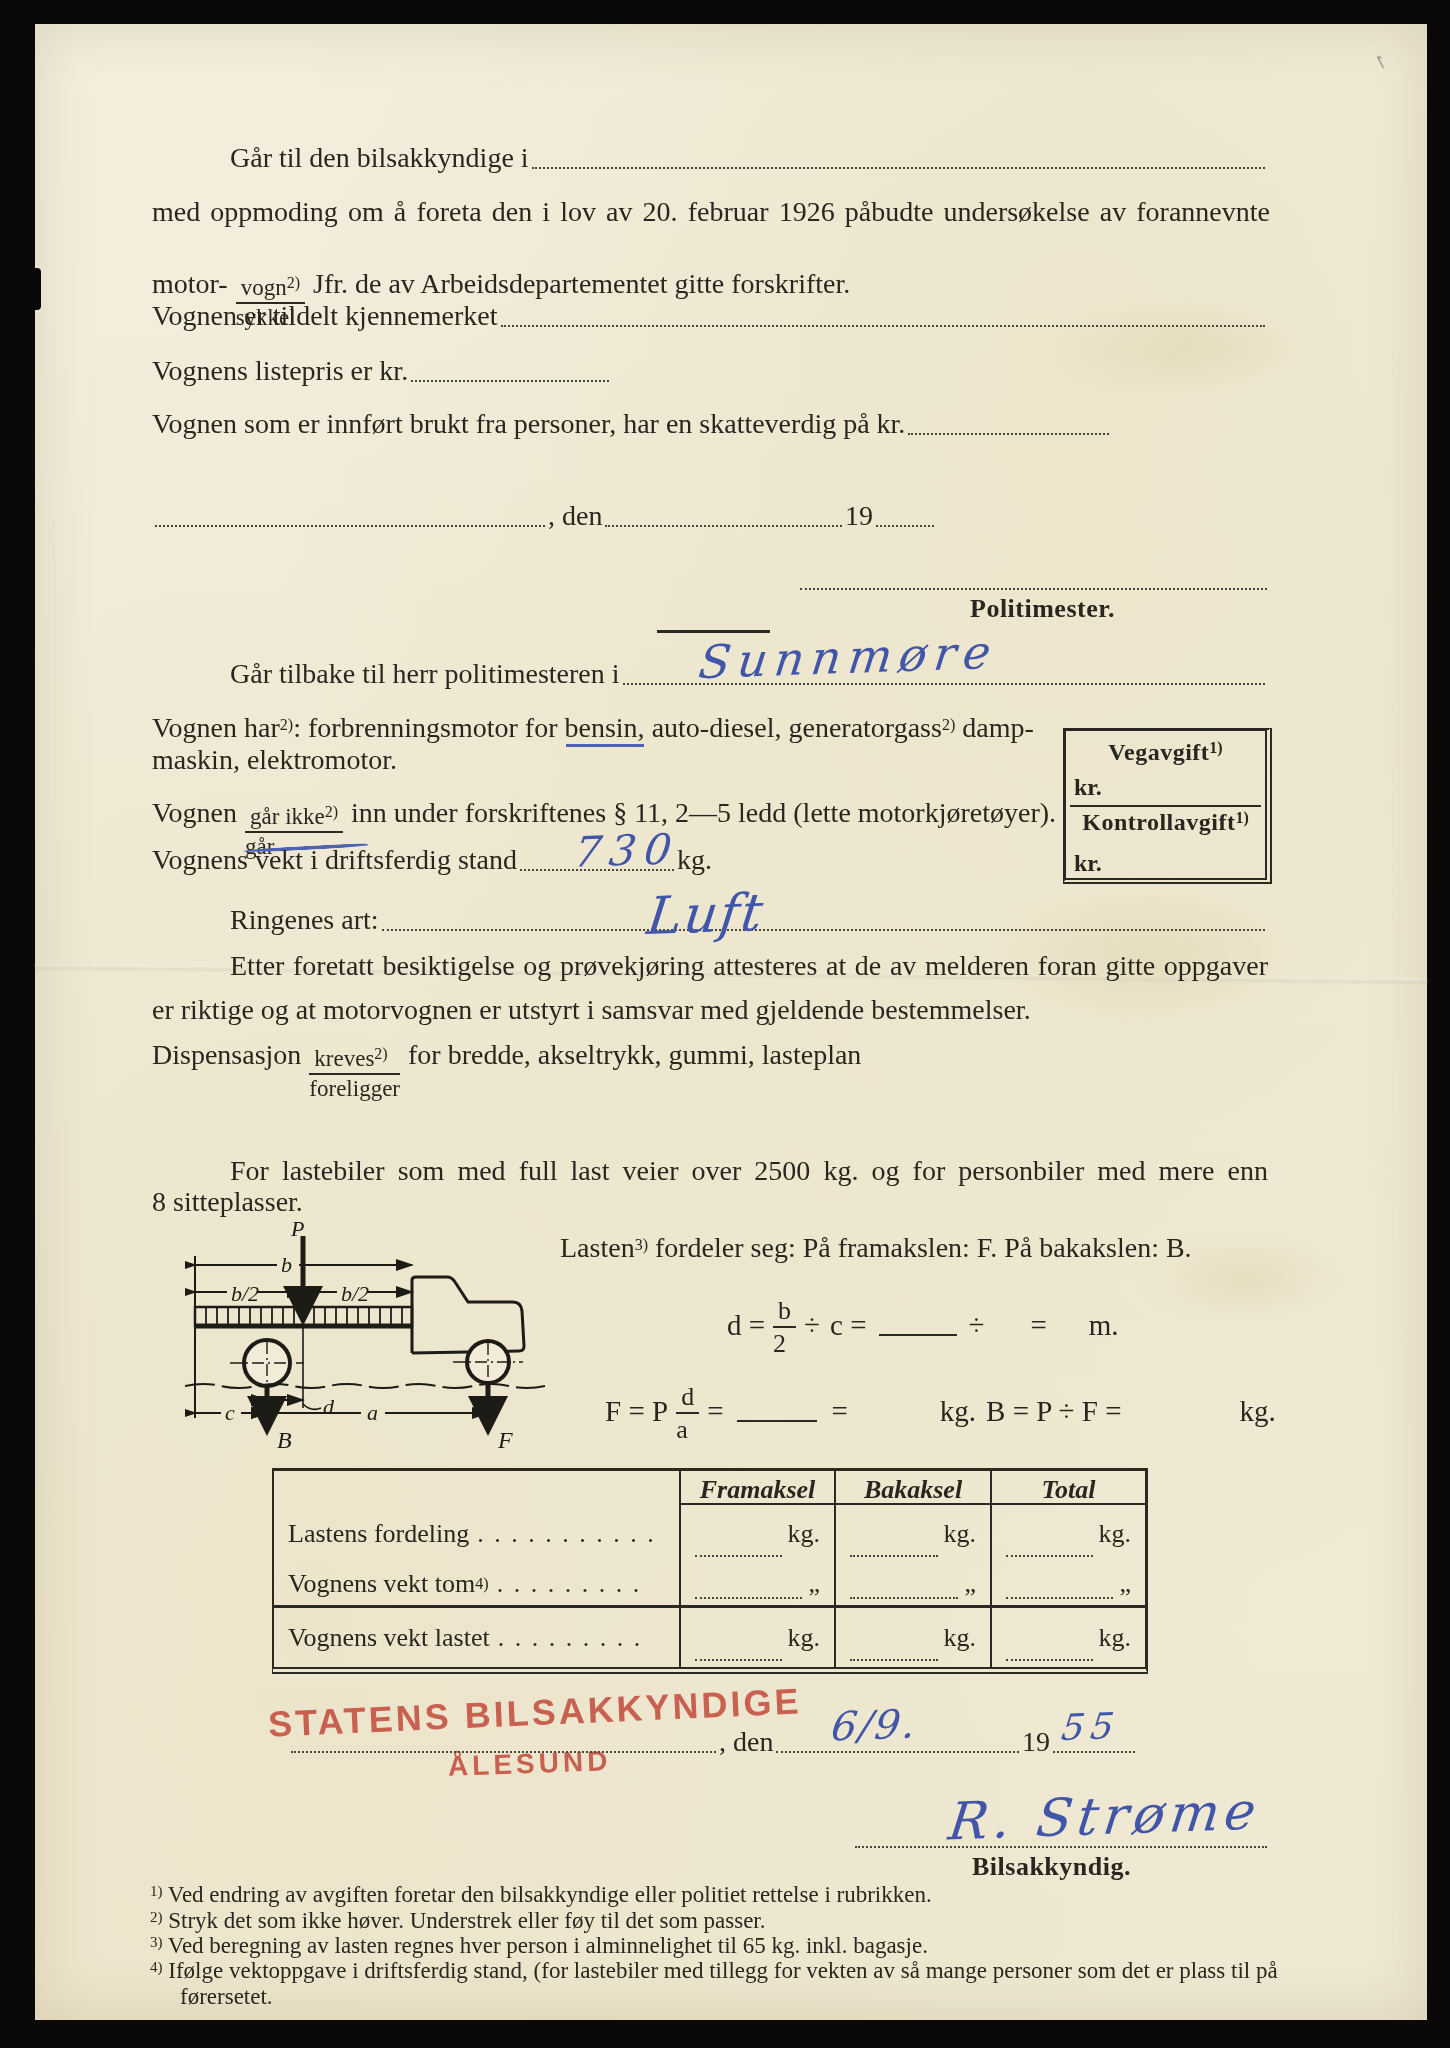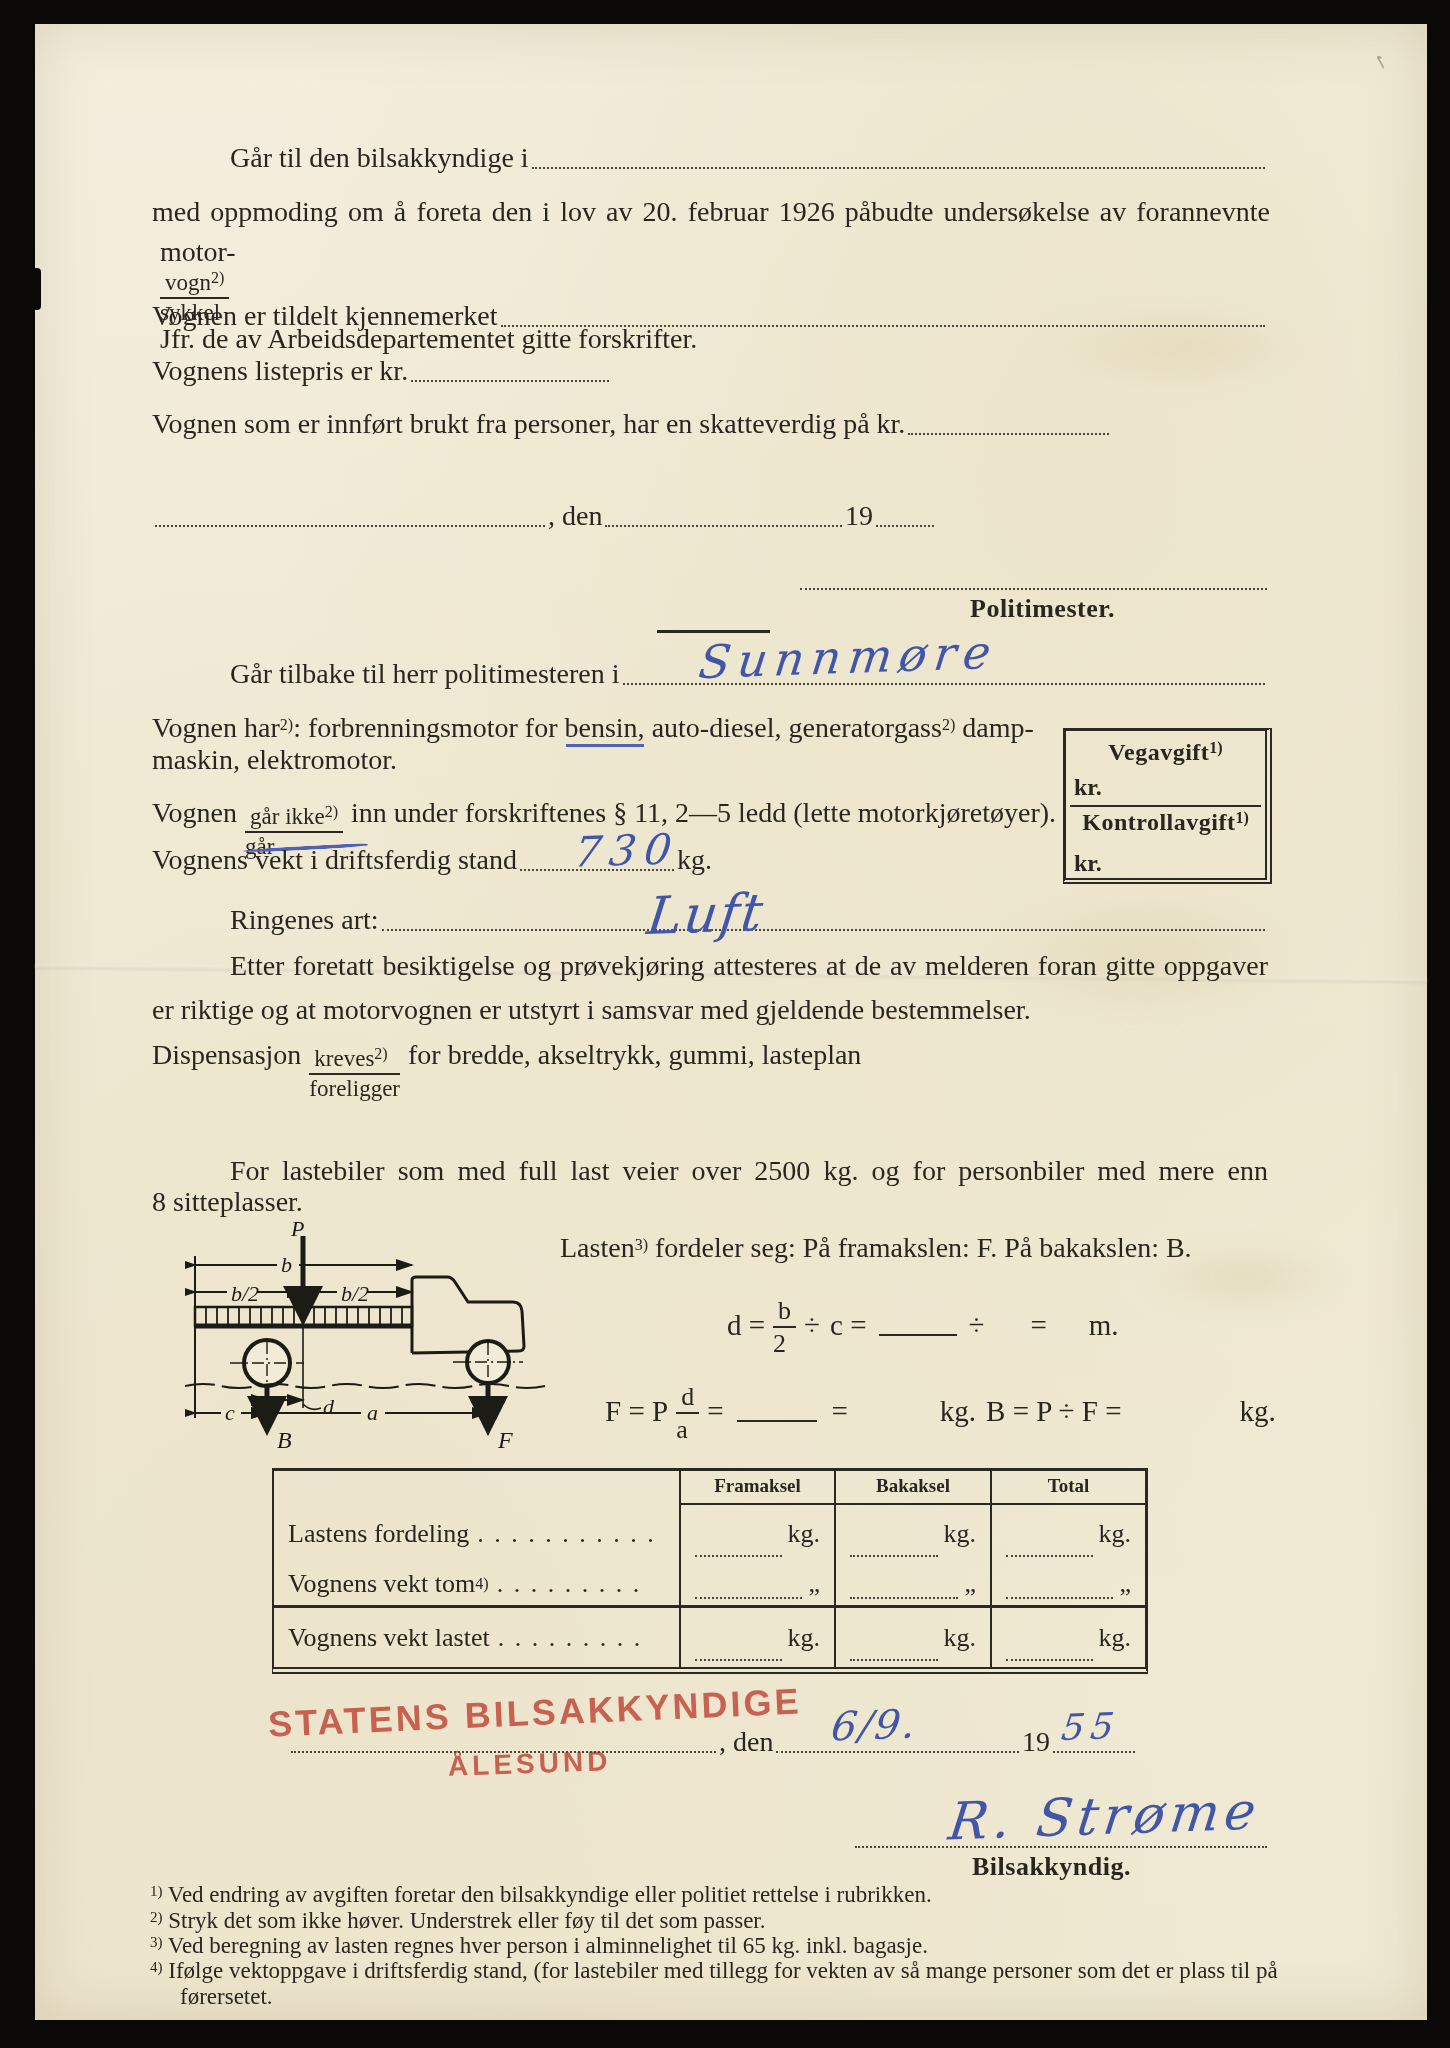--- a/index.html
+++ b/index.html
@@ -37,21 +37,21 @@
           font-size:24px;}
   .feebox .fb-title{text-align:center;font-weight:bold;letter-spacing:.5px;}
   .feebox .fb-kr{padding-left:8px;font-weight:bold;}
   .feebox .fb-div{border-bottom:2.5px solid #2c2922;margin:4px 4px 2px 4px;}
   .tbl{position:absolute;left:272px;top:1468px;width:871px;height:196px;
        border-top:3.5px solid #2c2922;border-left:2.5px solid #2c2922;border-right:3.5px solid #2c2922;
        border-bottom:7px double #2c2922;display:grid;grid-template-columns:405px 155px 156px 155px;
        grid-template-rows:34px 58px 42px 62px;font-size:26px;}
   .tbl .c{border-left:2.5px solid #2c2922;display:flex;align-items:center;padding:0 14px;}
   .tbl .c.first{border-left:none;}
-  .tbl .hc{justify-content:center;font-weight:bold;font-size:19px;border-bottom:2.5px solid #2c2922;align-items:flex-start;padding-top:4px;}
+  .tbl .hc{justify-content:center;font-weight:bold;font-size:26px;border-bottom:2.5px solid #2c2922;align-items:flex-start;padding-top:4px;font-style:italic;}
   .tbl .hc0{border-bottom:none;}
   .tbl .thick{border-top:3.5px solid #2c2922;}
   .cellfill{flex:1;border-bottom:2px dotted #4a453b;height:3px;margin:0 6px 6px 0;align-self:flex-end;}
   .stamp{position:absolute;color:#c24a3b;font-family:"Liberation Sans","DejaVu Sans",sans-serif;
          font-weight:bold;opacity:.85;white-space:nowrap;}
   .fn{position:absolute;left:150px;width:1130px;font-size:23px;line-height:26px;
       padding-left:30px;text-indent:-30px;white-space:normal;}
   .fn .sup{font-size:15px;vertical-align:6px;}
   .politi{position:absolute;font-size:26px;font-weight:bold;letter-spacing:.5px;}
   .formula{position:absolute;display:flex;align-items:center;font-size:29px;white-space:nowrap;}
@@ -73,21 +73,21 @@
 
   <div class="line" style="left:230px;top:142px;width:1038px;">
     <span>Går til den bilsakkyndige i</span>
     <span class="dl"></span>
   </div>
 
   <div class="line" style="left:152px;top:196px;width:1118px;">
     <span class="just" style="width:1118px;">med oppmoding om å foreta den i lov av 20. februar 1926 påbudte undersøkelse av forannevnte</span>
   </div>
 
-  <div class="line" style="left:152px;top:236px;flex-direction:column;">
+  <div class="line" style="left:152px;top:268px;">
     <span>motor-</span>
     <span class="frac">
       <span class="fnum"><span>vogn</span><span class="sup">2)</span></span>
       <span class="fden">sykkel</span>
     </span>
     <span>Jfr. de av Arbeidsdepartementet gitte forskrifter.</span>
   </div>
 
   <div class="line" style="left:152px;top:300px;width:1116px;">
     <span>Vognen er tildelt kjennemerket</span>

